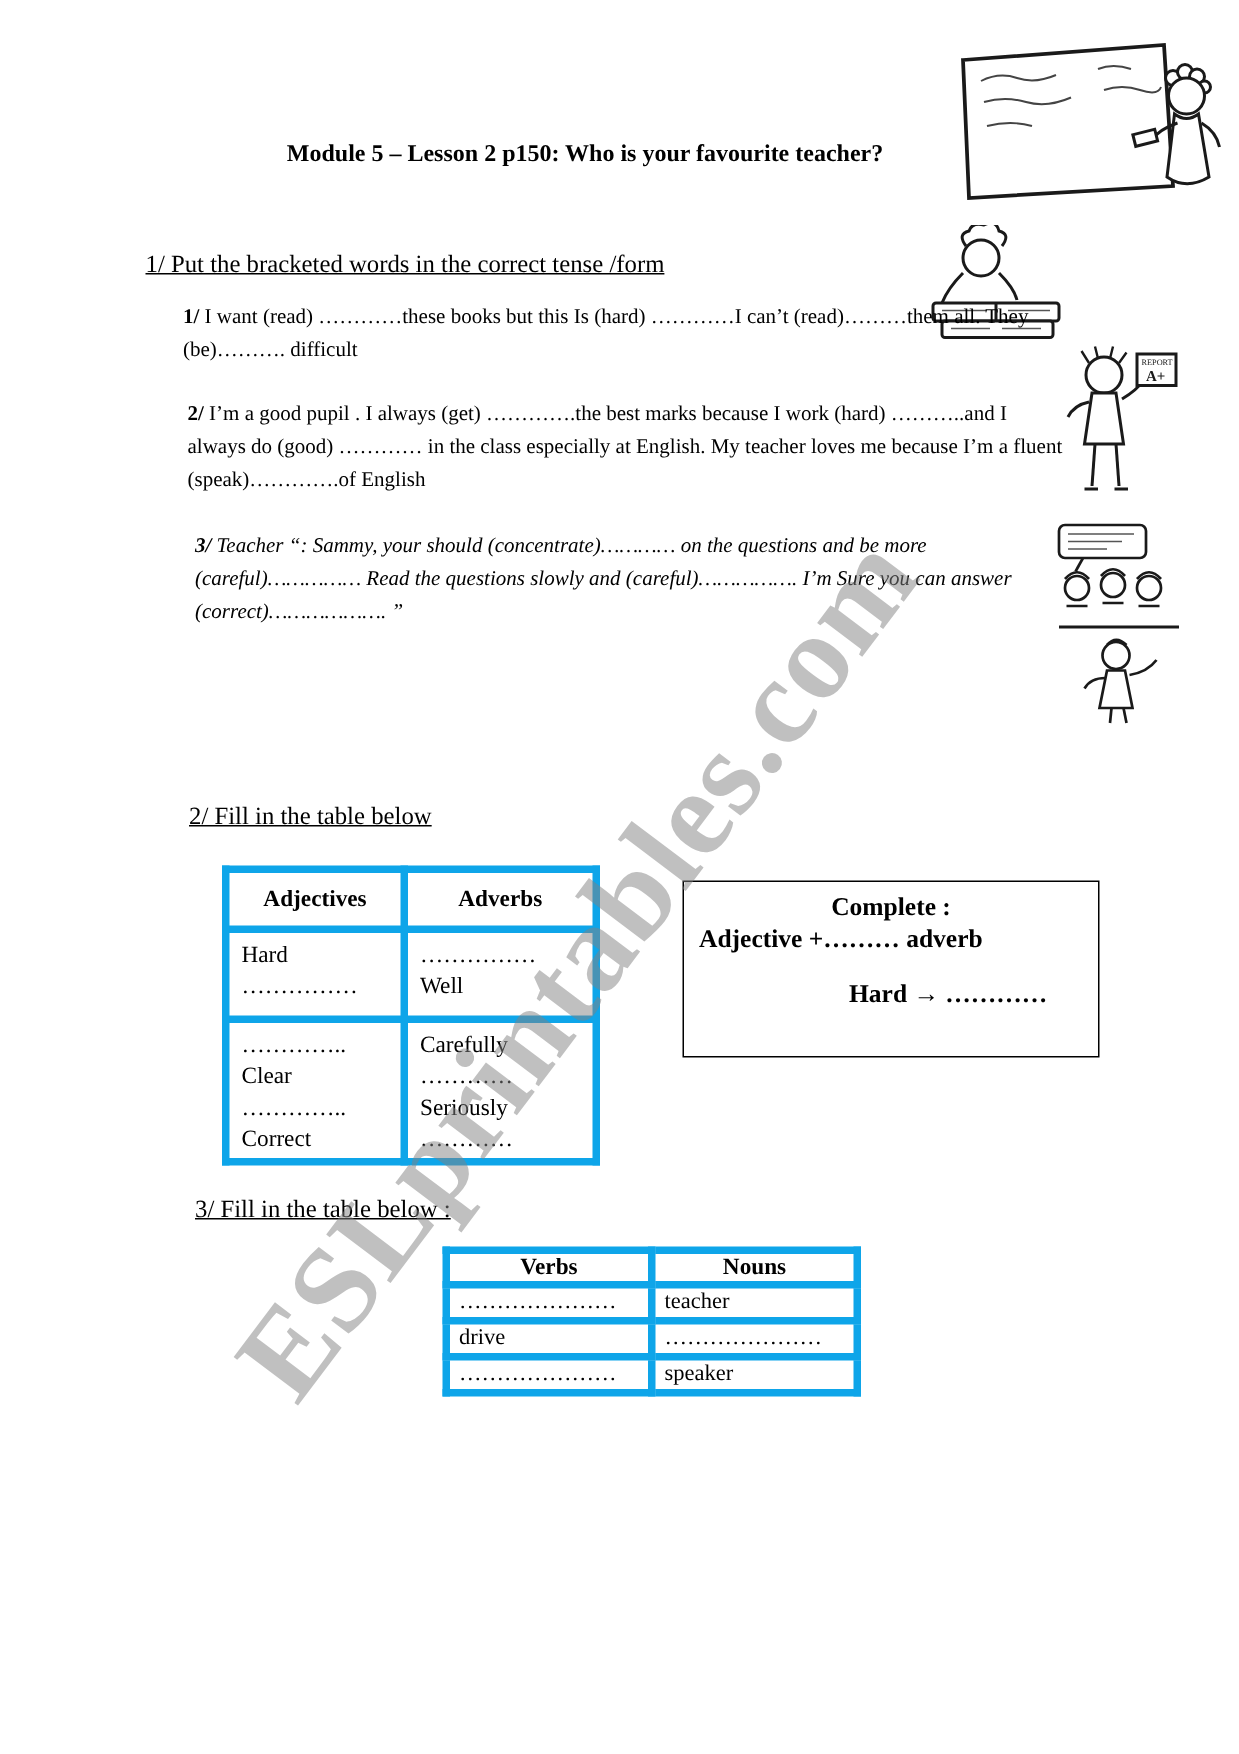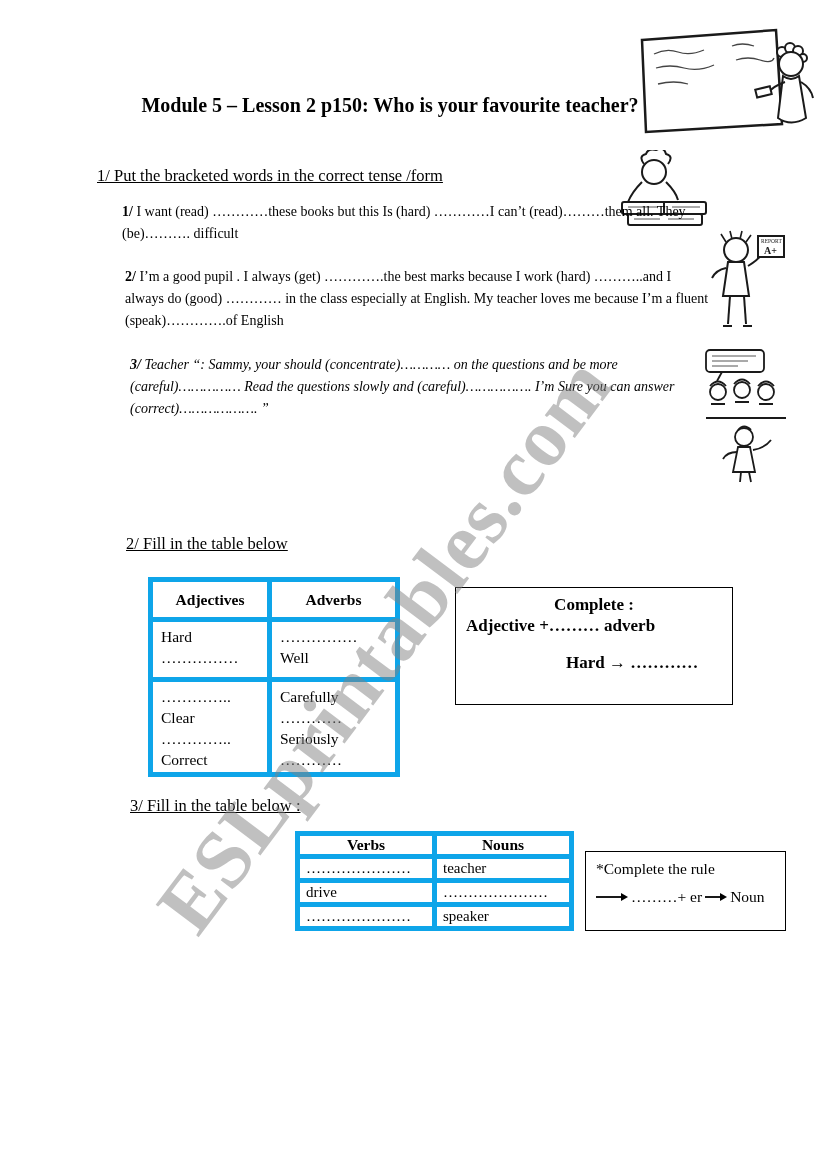--- a/index.html
+++ b/index.html
@@ -9,21 +9,21 @@
 
   .watermark {
     position:absolute; left:385px; top:645px;
     transform:translate(-50%,-50%) rotate(-53deg);
     font-size:82px; font-weight:bold; white-space:nowrap;
     color:rgba(130,130,130,0.5); z-index:3; pointer-events:none;
     letter-spacing:1px;
   }
 
   .title { position:absolute; left:95px; top:94px; width:590px; text-align:center;
-           font-size:20px; font-weight:bold; z-index:2; }
+           font-size:16px; font-weight:bold; z-index:2; }
 
   .sec-heading { position:absolute; font-size:16.5px; font-weight:normal;
                  text-decoration:underline; z-index:2; }
   .h1 { left:97px;  top:166px; }
   .h2 { left:126px; top:534px; }
   .h3 { left:130px; top:796px; }
 
   .item { position:absolute; font-size:14px; line-height:22px; z-index:2; }
   .item b { font-weight:bold; }
   .item1 { left:122px; top:201px; width:585px; }
@@ -237,29 +237,14 @@
       <td>drive</td>
       <td>…………………</td>
     </tr>
     <tr>
       <td>…………………</td>
       <td>speaker</td>
     </tr>
   </tbody>
     </table>
 
-  <div class="rule-box">
-    <div>*Complete the rule</div>
-    <div class="rb-line">
-      <svg width="32" height="10" viewBox="0 0 32 10">
-        <line x1="0" y1="5" x2="25" y2="5" stroke="#000" stroke-width="1.8"></line>
-        <polygon points="25,1 32,5 25,9" fill="#000"></polygon>
-      </svg>
-      <span>………+ er</span>
-      <svg width="22" height="10" viewBox="0 0 22 10">
-        <line x1="0" y1="5" x2="15" y2="5" stroke="#000" stroke-width="1.8"></line>
-        <polygon points="15,1 22,5 15,9" fill="#000"></polygon>
-      </svg>
-      <span>Noun</span>
-    </div>
-  </div>
 
 </div>
 
 </body></html>

